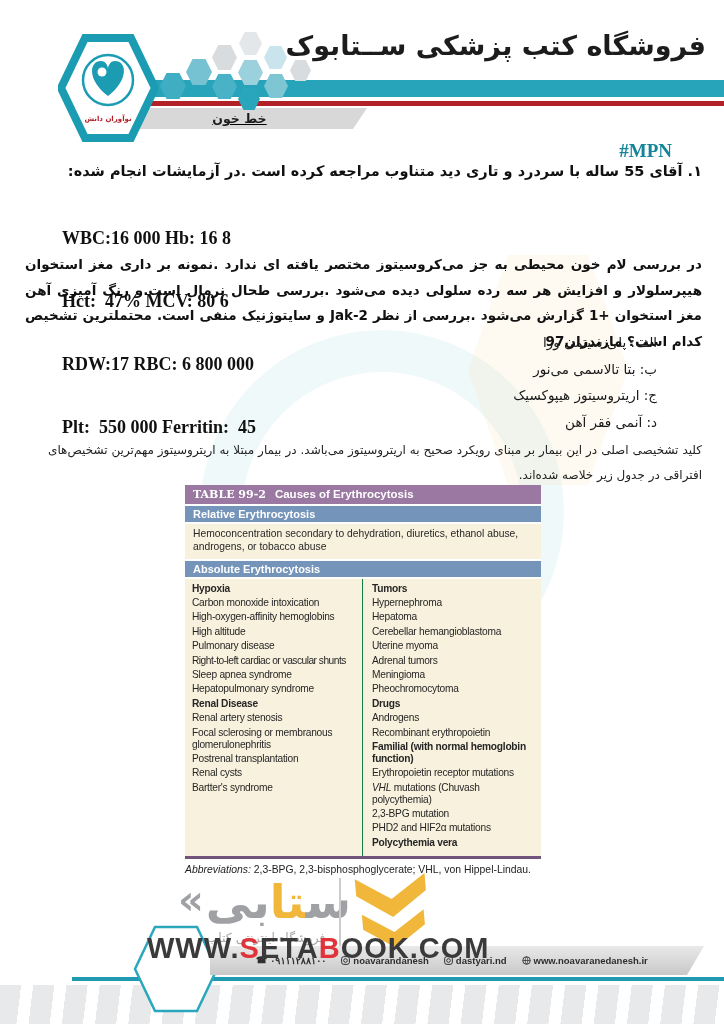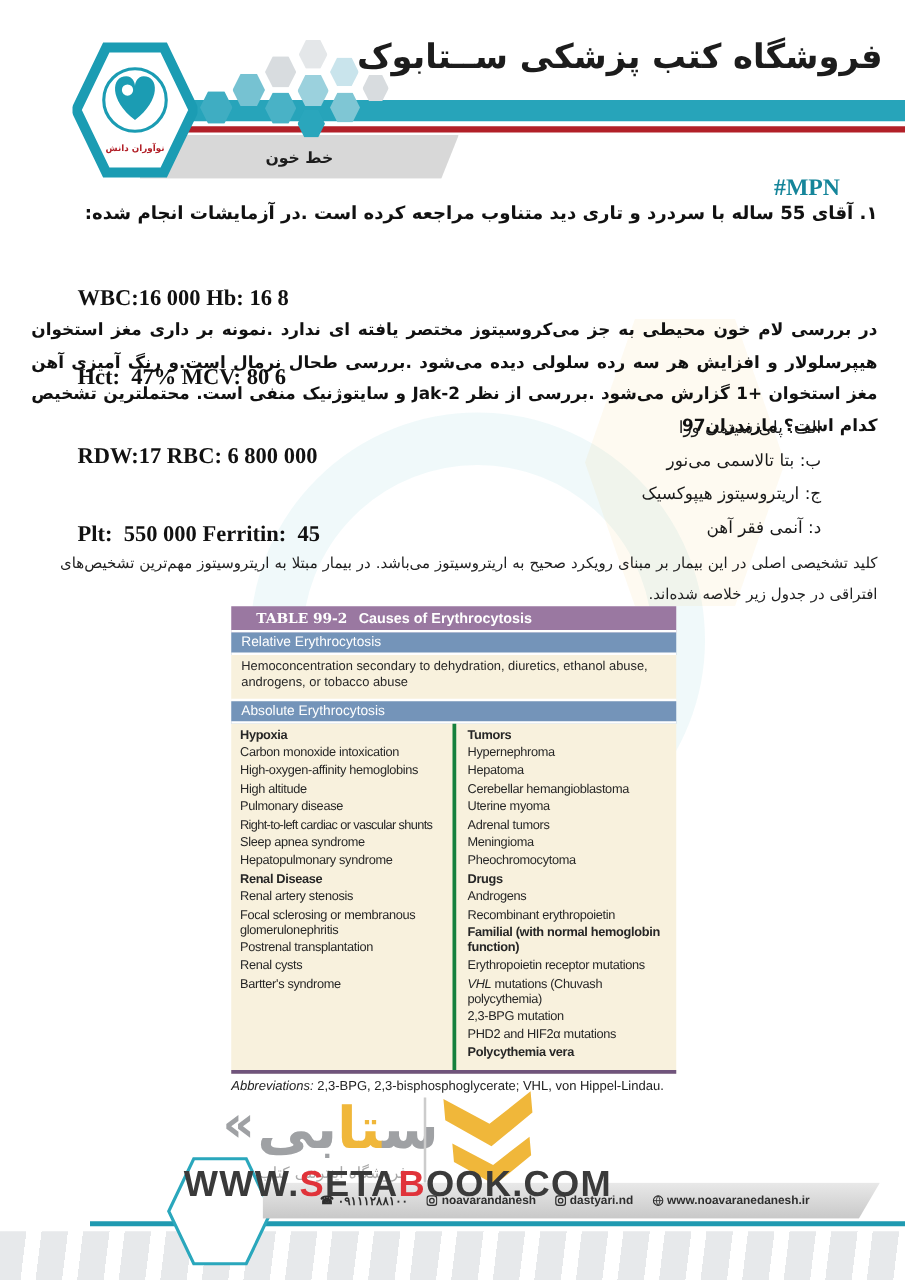--- a/index.html
+++ b/index.html
@@ -3,23 +3,23 @@
 <meta charset="utf-8">
 <style>
   html,body{margin:0;padding:0;}
   body{background:#fff;font-family:"DejaVu Sans",sans-serif;}
   .page{position:relative;width:724px;height:1024px;background:#fff;overflow:hidden;margin:0 auto;}
 
   
   .store-title{position:absolute;top:30px;right:18px;font-size:27px;font-weight:bold;color:#1c1c1c;direction:rtl;letter-spacing:0;}
   .teal-bar{position:absolute;left:140px;right:0;top:80px;height:17px;background:#27a4ba;}
   .red-line{position:absolute;left:148px;right:0;top:101px;height:5px;background:#b22028;}
-  .gray-tab{position:absolute;left:112px;top:108px;width:255px;height:35px;background:#d8d8d8;
+  .gray-tab{position:absolute;left:112px;top:108px;width:255px;height:21px;background:#d8d8d8;
             clip-path:polygon(0 0,100% 0,calc(100% - 14px) 100%,0 100%);
-            display:flex;align-items:center;justify-content:center;}
+            display:flex;align-items:center;justify-content:center;text-decoration:underline;}
   .gray-tab span{font-size:12.5px;font-weight:bold;color:#1d1d1d;direction:rtl;}
   .logo-hex{position:absolute;left:58px;top:28px;width:100px;height:120px;z-index:6;}
   .hex-cluster span{position:absolute;clip-path:polygon(25% 0,75% 0,100% 50%,75% 100%,25% 100%,0 50%);z-index:5;}
 
   
   .wm-ring{position:absolute;left:200px;top:330px;width:280px;height:280px;border-radius:50%;
            border:42px solid rgba(39,164,186,0.07);z-index:0;}
   .wm-blob{position:absolute;left:468px;top:255px;width:160px;height:230px;background:rgba(240,183,58,0.07);
            clip-path:polygon(25% 0,75% 0,100% 50%,75% 100%,25% 100%,0 50%);z-index:0;}
 
@@ -29,30 +29,30 @@
   .labs{position:absolute;top:186px;left:62px;font-family:"Liberation Serif",serif;font-weight:bold;font-size:18px;
         color:#111;line-height:21px;white-space:pre;}
   .qbody{position:absolute;top:252px;left:25px;right:22px;direction:rtl;text-align:justify;font-size:13.5px;
          font-weight:bold;color:#111;line-height:25.5px;}
   .options{position:absolute;top:329px;right:67px;direction:rtl;text-align:right;font-size:13.5px;color:#191919;line-height:26.5px;}
   .answer{position:absolute;top:438px;left:48px;right:22px;direction:rtl;text-align:justify;font-size:12px;
           color:#222;line-height:24.5px;}
 
   
   .htable{position:absolute;left:185px;top:485px;width:356px;z-index:1;font-family:"Liberation Sans",sans-serif;}
-  .ttl{background:#9a78a1;color:#fff;padding:3px 8px 3px 20px;border-bottom:2px solid #fff;display:flex;gap:9px;align-items:baseline;}
+  .ttl{background:#9a78a1;color:#fff;padding:3px 8px 3px 8px;border-bottom:2px solid #fff;display:flex;gap:9px;align-items:baseline;}
   .ttl .lbl{font-family:"DejaVu Serif",serif;font-weight:bold;font-size:11px;}
   .ttl .cap{font-weight:bold;font-size:11.5px;}
-  .sechdr{background:#7494b9;color:#fff;font-weight:normal;font-size:11px;padding:2px 8px;border-bottom:2px solid #fff;}
+  .sechdr{background:#7494b9;color:#fff;font-weight:bold;font-size:11px;padding:2px 8px;border-bottom:2px solid #fff;}
   .tbody{background:#f8f1dd;color:#262626;}
   .reltext{padding:4px 8px 5px 8px;font-size:10.3px;line-height:12.8px;border-bottom:2px solid #fff;}
   .cols{display:flex;align-items:stretch;border-bottom:3px solid #70547c;}
   .tcol{padding:4px 0 5px 7px;}
   .tcol-left{width:170px;}
-  .tcol-right{flex:1;border-left:3px solid #15803d;padding-left:9px;padding-right:5px;}
+  .tcol-right{flex:1;border-left:1px solid #15803d;padding-left:9px;padding-right:5px;}
   .t-item{font-size:10.2px;letter-spacing:-0.25px;line-height:12px;margin-bottom:2.4px;}
   .t-item.bold{font-weight:bold;}
   .t-item.tight{letter-spacing:-0.5px;white-space:nowrap;}
   .abbrev{position:absolute;left:185px;top:864px;width:390px;font-size:10.4px;color:#222;font-family:"Liberation Sans",sans-serif;}
   .abbrev i{font-style:italic;}
 
   
   .f-logo{position:absolute;left:178px;top:872px;display:flex;align-items:flex-start;z-index:2;}
   .f-mark{font-size:40px;font-weight:bold;color:#9fa1a4;line-height:56px;margin-right:2px;}
   .f-word{direction:rtl;font-size:46px;font-weight:bold;line-height:60px;}

